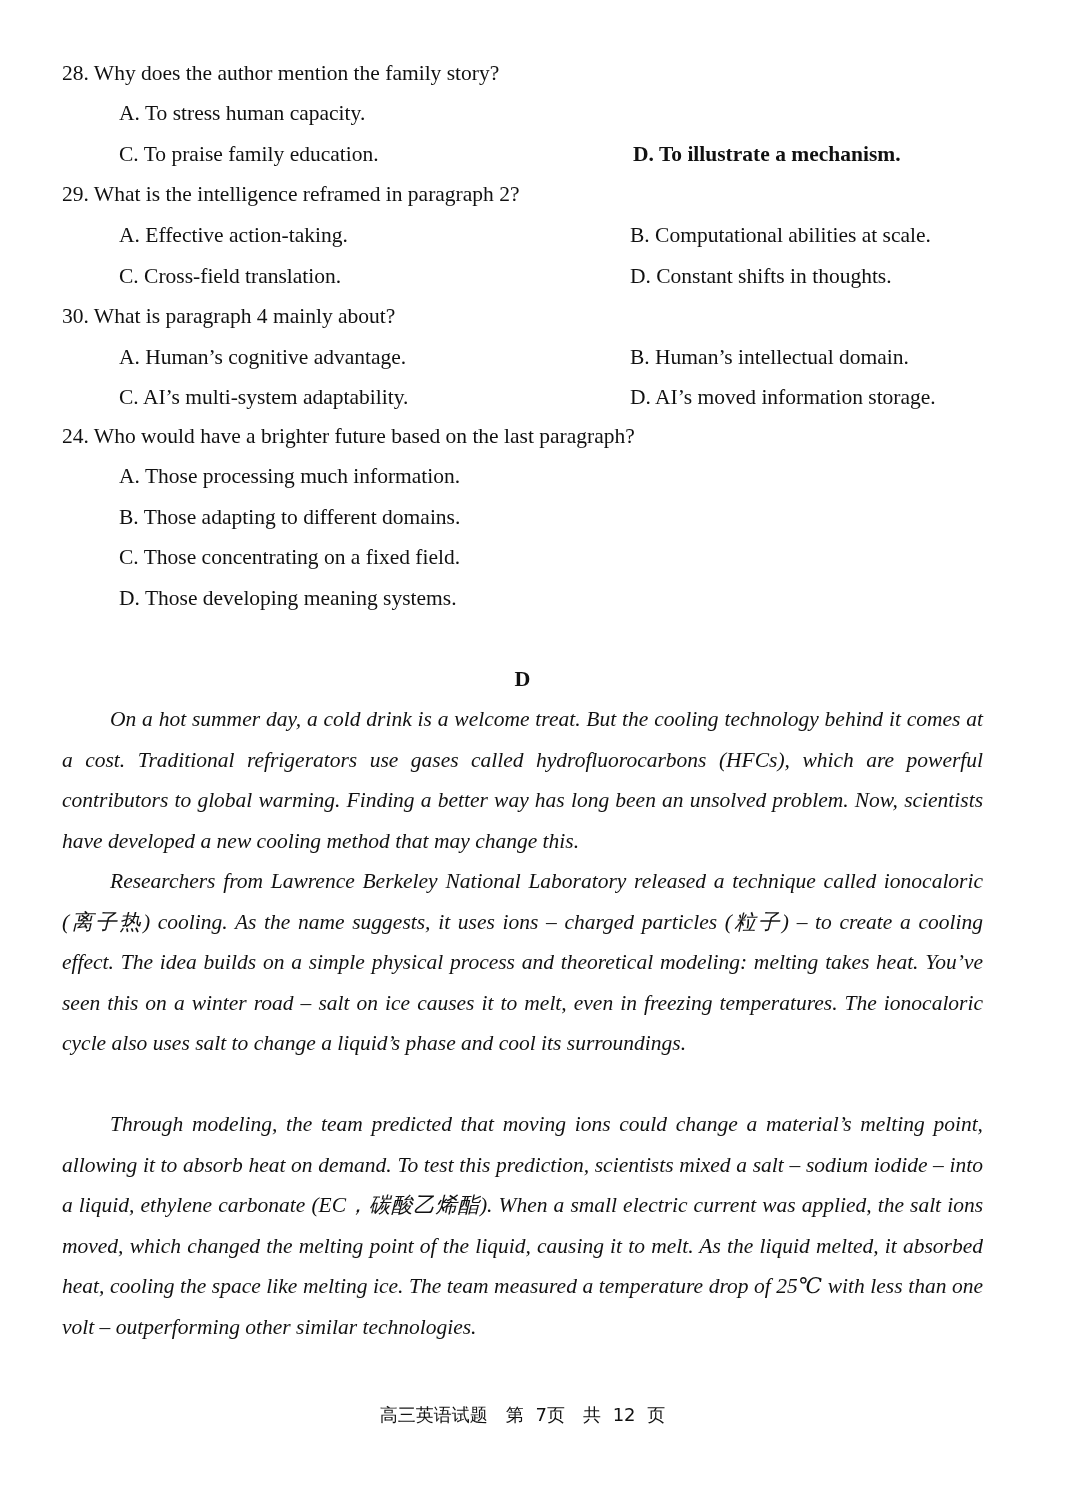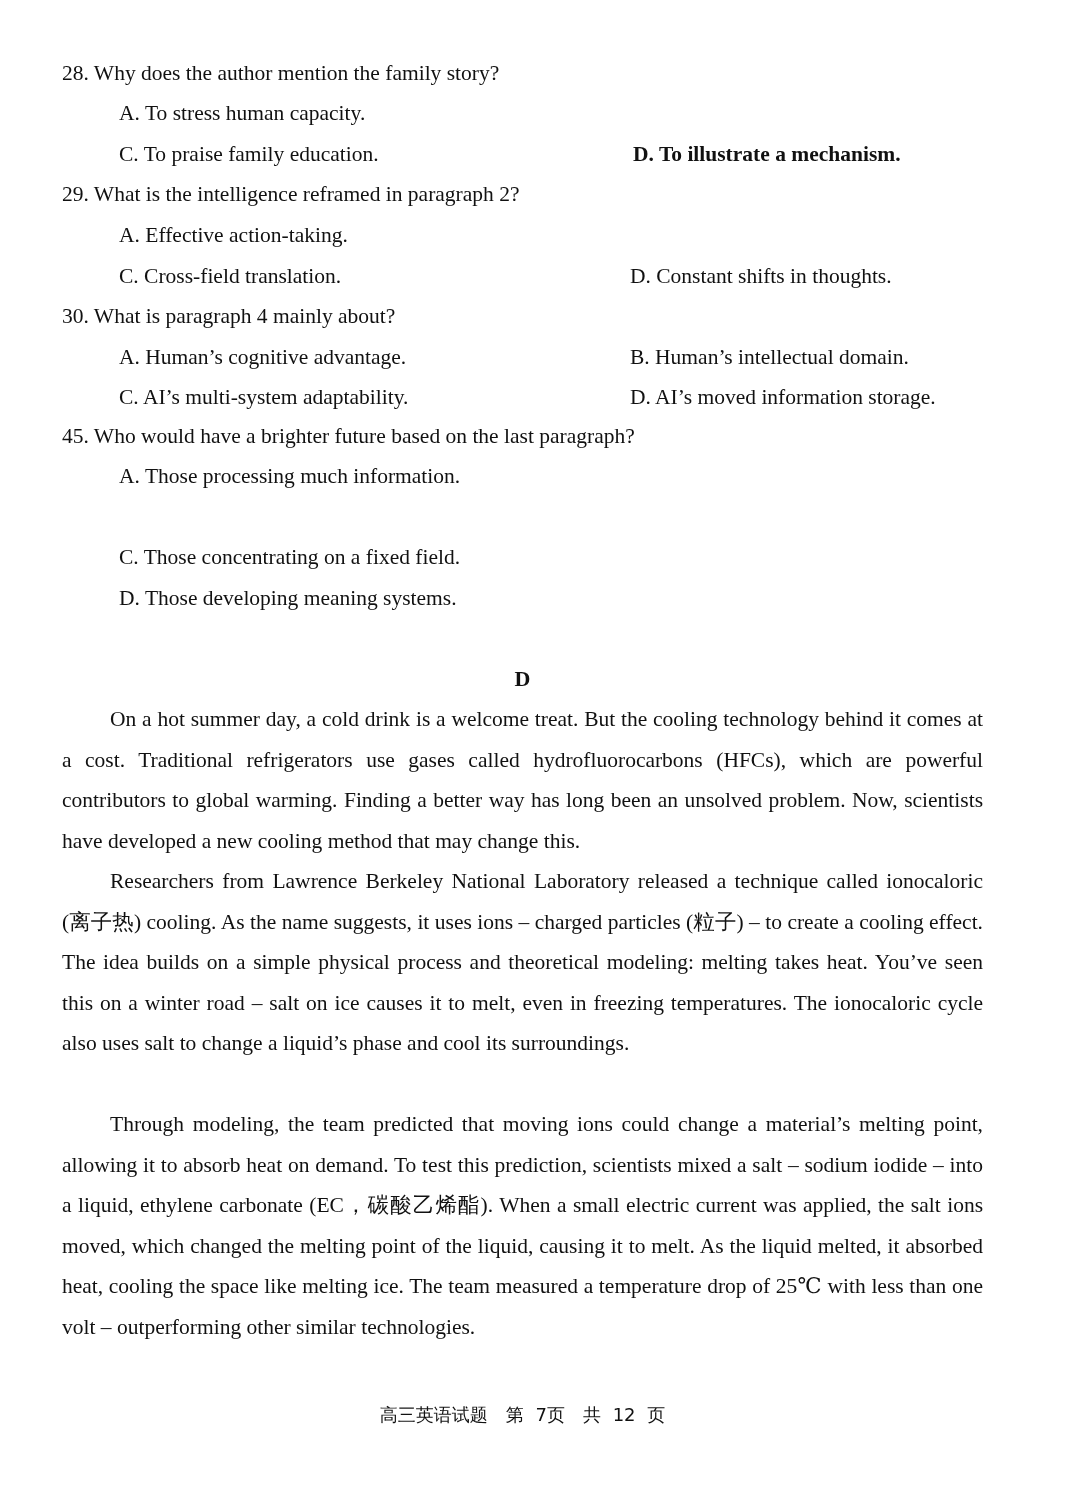--- a/index.html
+++ b/index.html
@@ -16,52 +16,54 @@
   .optA { left: 71px; margin-left: 48px; }
   .optB { left: 630px; }
   .optD2 { left: 633px; font-weight: bold; }
   .section-title {
     position: absolute; left: 0; width: 1045px; top: 666px; text-align: center;
     font-weight: bold; font-size: 22px; line-height: 26px;
   }
   .para {
     position: absolute; left: 62px; width: 921px;
     font-size: 21.5px; line-height: 40.6px;
-    text-align: justify; text-align-last: left;
+    text-align: justify; text-align-last: left; font-style: italic;
   }
   .para .indent { display: inline-block; width: 48px; }
   .footer {
     position: absolute; left: 0; width: 1045px; top: 1403px; text-align: center;
     font-family: "DejaVu Sans", "Liberation Sans", sans-serif; font-size: 18px; line-height: 24px;
     word-spacing: 6px;
   }
 </style>
 </head>
 <body>
 
 <div class="page">
 
   <div class="line q" style="top:60px">28. Why does the author mention the family story?</div>
   <div class="line optA" style="top:100px">A. To stress human capacity.</div>
   <div class="line optA" style="top:141px">C. To praise family education.</div>
   <div class="line optD2" style="top:141px">D. To illustrate a mechanism.</div>
 
   <div class="line q" style="top:181px">29. What is the intelligence reframed in paragraph 2?</div>
   <div class="line optA" style="top:222px">A. Effective action-taking.</div>
+  <div class="line optB" style="top:222px">B. Computational abilities at scale.</div>
   <div class="line optA" style="top:263px">C. Cross-field translation.</div>
   <div class="line optB" style="top:263px">D. Constant shifts in thoughts.</div>
 
   <div class="line q" style="top:303px">30. What is paragraph 4 mainly about?</div>
   <div class="line optA" style="top:344px">A. Human’s cognitive advantage.</div>
   <div class="line optB" style="top:344px">B. Human’s intellectual domain.</div>
   <div class="line optA" style="top:384px">C. AI’s multi-system adaptability.</div>
   <div class="line optB" style="top:384px">D. AI’s moved information storage.</div>
 
-  <div class="line q" style="top:423px">45. Who would have a brighter future based on the last paragraph?</div>
+  <div class="line q" style="top:423px">24. Who would have a brighter future based on the last paragraph?</div>
   <div class="line optA" style="top:463px">A. Those processing much information.</div>
+  <div class="line optA" style="top:504px">B. Those adapting to different domains.</div>
   <div class="line optA" style="top:544px">C. Those concentrating on a fixed field.</div>
   <div class="line optA" style="top:585px">D. Those developing meaning systems.</div>
 
   <div class="section-title">D</div>
 
   <div class="para" style="top:699px"><span class="indent"></span><span>On a hot summer day, a cold drink is a welcome treat. But the cooling technology behind it comes at a cost. Traditional refrigerators use gases called hydrofluorocarbons (HFCs), which are powerful contributors to global warming. Finding a better way has long been an unsolved problem. Now, scientists have developed a new cooling method that may change this.</span></div>
 
   <div class="para" style="top:861px"><span class="indent"></span><span>Researchers from Lawrence Berkeley National Laboratory released a technique called ionocaloric (离子热) cooling. As the name suggests, it uses ions – charged particles (粒子) – to create a cooling effect. The idea builds on a simple physical process and theoretical modeling: melting takes heat. You’ve seen this on a winter road – salt on ice causes it to melt, even in freezing temperatures. The ionocaloric cycle also uses salt to change a liquid’s phase and cool its surroundings.</span></div>
 
   <div class="para" style="top:1104px"><span class="indent"></span><span>Through modeling, the team predicted that moving ions could change a material’s melting point, allowing it to absorb heat on demand. To test this prediction, scientists mixed a salt – sodium iodide – into a liquid, ethylene carbonate (EC，碳酸乙烯酯). When a small electric current was applied, the salt ions moved, which changed the melting point of the liquid, causing it to melt. As the liquid melted, it absorbed heat, cooling the space like melting ice. The team measured a temperature drop of 25℃ with less than one volt – outperforming other similar technologies.</span></div>

